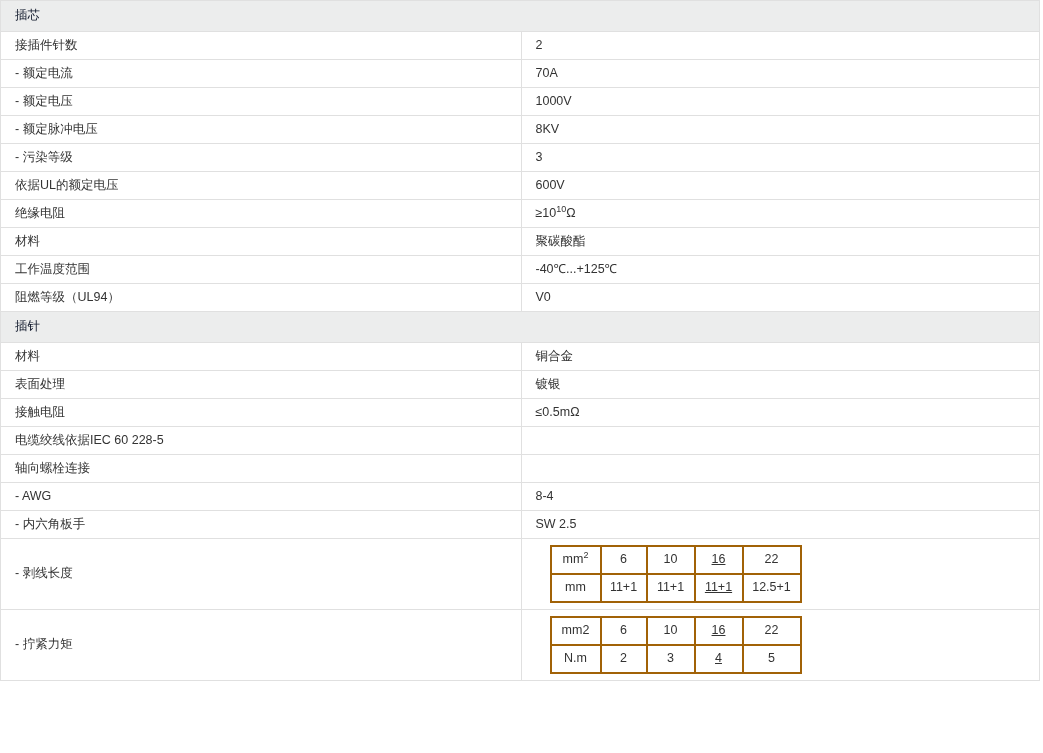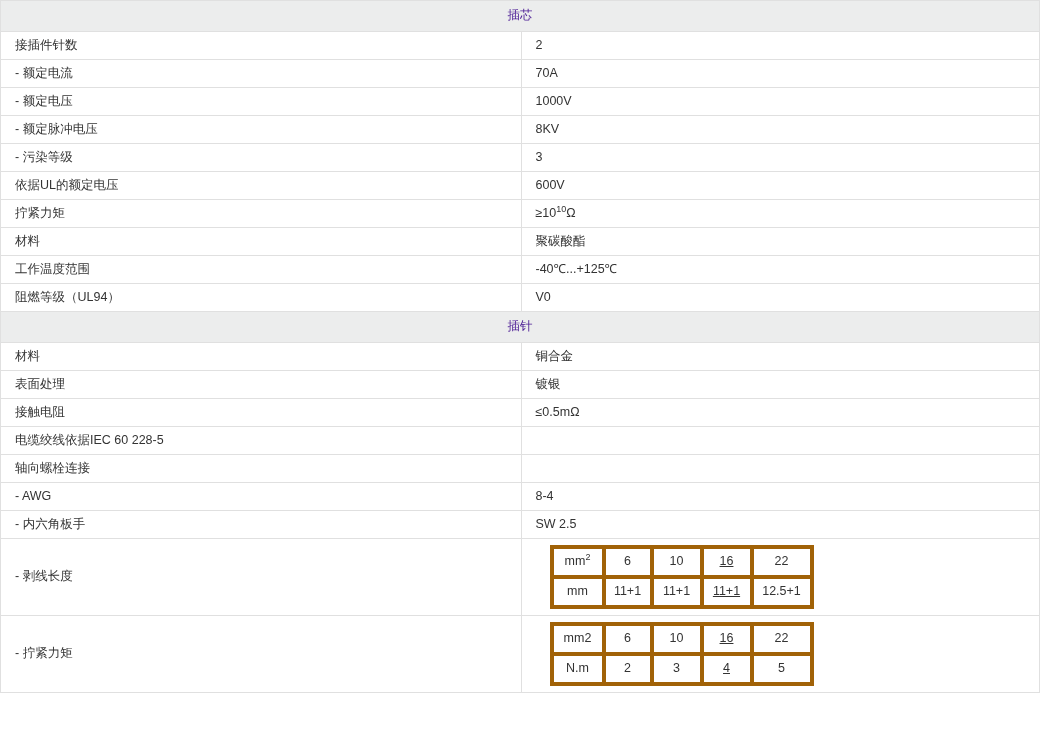--- a/index.html
+++ b/index.html
@@ -25,43 +25,42 @@
     border: 1px solid #e0e0e0;
     padding: 0 14px;
     vertical-align: middle;
     line-height: 1.4;
     background: #ffffff;
   }
   .col-label { width: 520px; }
   .col-value { width: 518px; }
   tr.section td {
     background: #eceded;
-    color: #4c1d95;
+    color: #0f172a;
     border: 1px solid #e0e0e0;
     height: 30px;
-    text-align: center;
   }
   .indent {
     padding-left: 24px;
   }
   sup {
     font-size: 9px;
     vertical-align: super;
     line-height: 0;
   }
   
   .mini-wrap {
     padding: 6px 14px 6px 14px;
   }
   table.mini {
     border-collapse: collapse;
     table-layout: fixed;
   }
   table.mini td {
-    border: 4px solid #a16207;
+    border: 2px solid #a16207;
     height: 26px;
     padding: 0;
     text-align: center;
     font-size: 12.5px;
     color: #333333;
     background: #ffffff;
     white-space: nowrap;
   }
   .mini .c0 { width: 48px; }
   .mini .c1 { width: 44px; }
@@ -105,21 +104,21 @@
     </tr>
     <tr>
       <td class="indent">- 污染等级</td>
       <td>3</td>
     </tr>
     <tr>
       <td>依据UL的额定电压</td>
       <td>600V</td>
     </tr>
     <tr>
-      <td>拧紧力矩</td>
+      <td>绝缘电阻</td>
       <td>≥10<sup>10</sup>Ω</td>
     </tr>
     <tr>
       <td>材料</td>
       <td>聚碳酸酯</td>
     </tr>
     <tr>
       <td>工作温度范围</td>
       <td>-40℃...+125℃</td>
     </tr>

